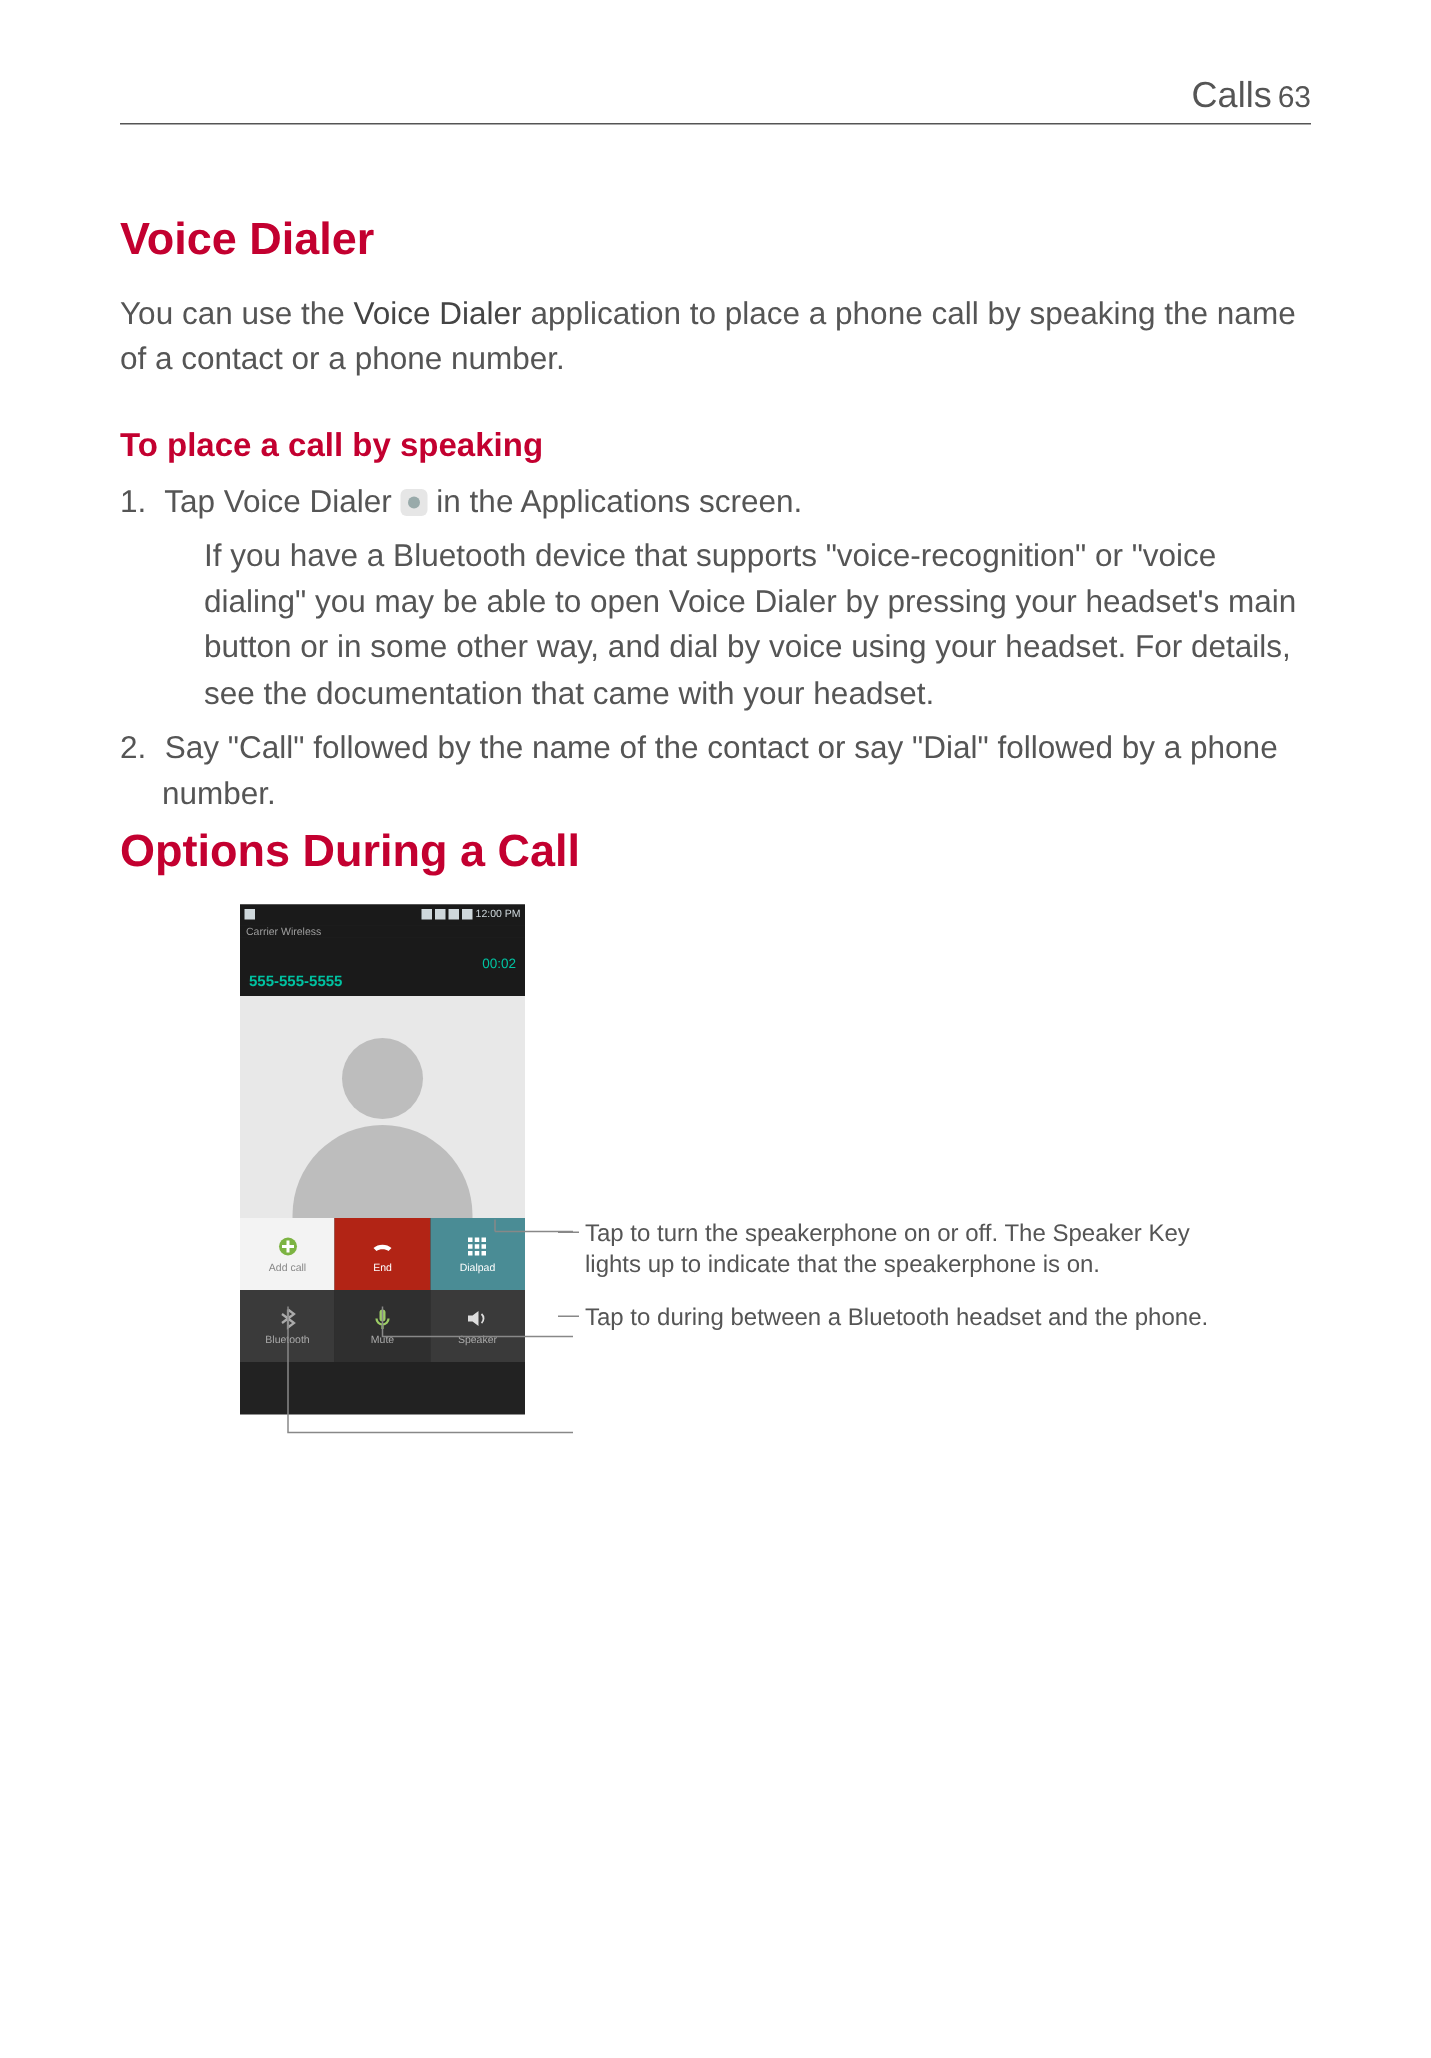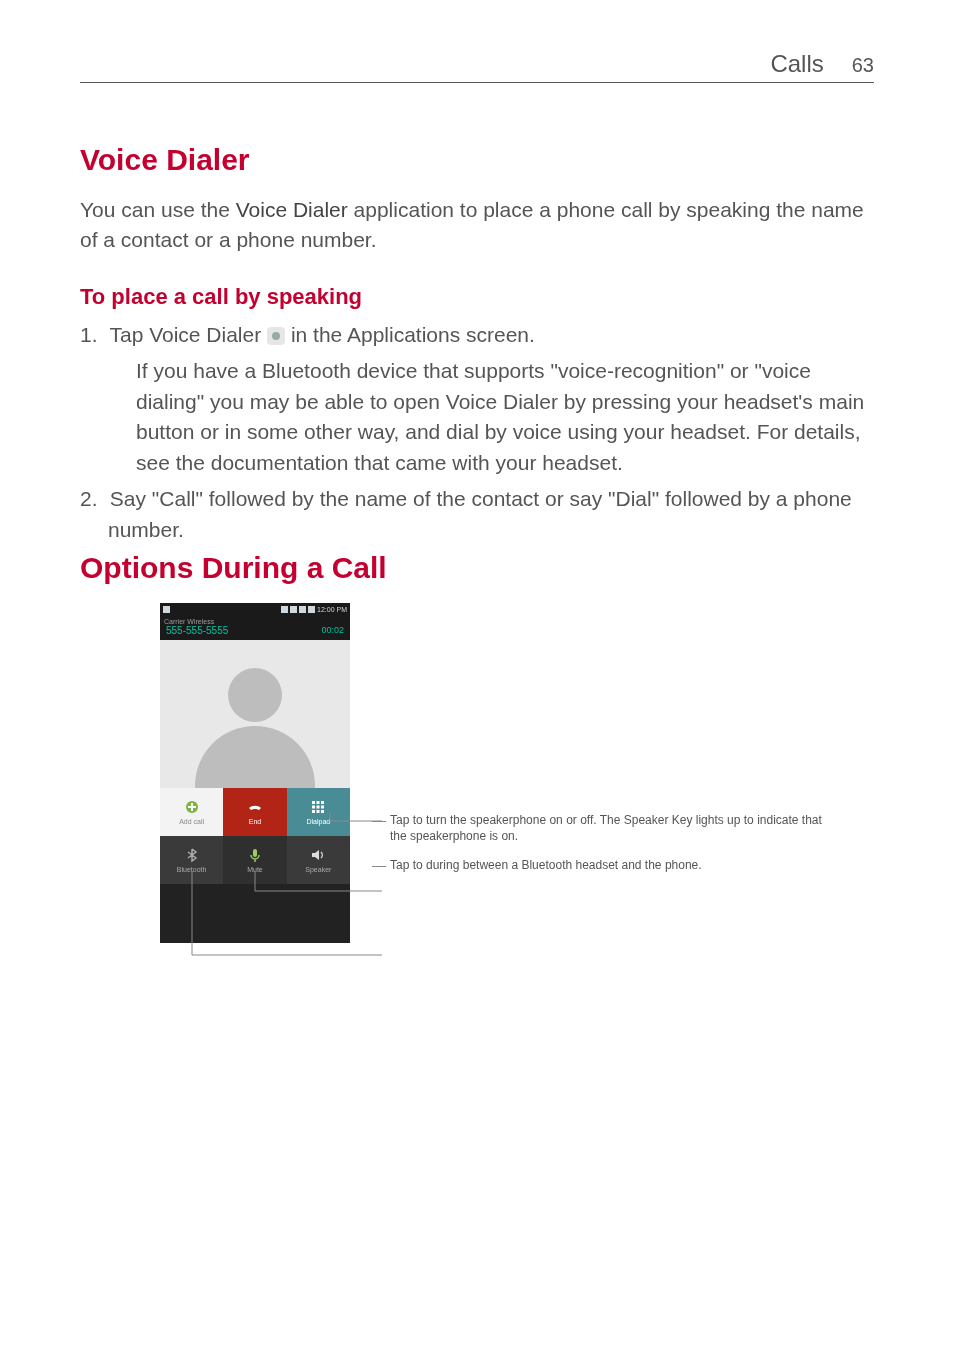--- a/index.html
+++ b/index.html
@@ -14,21 +14,21 @@
   .page {
     padding: 50px 80px 40px 80px;
   }
   .header {
     display: flex;
     justify-content: flex-end;
     align-items: baseline;
     border-bottom: 1px solid #555;
     padding-bottom: 4px;
     margin-bottom: 60px;
-    gap: 28px;
+    gap: 4px;
   }
   .header-section {
     font-size: 24px;
     color: #555;
     font-weight: 400;
   }
   .header-page {
     font-size: 20px;
     color: #555;
   }
@@ -121,21 +121,21 @@
     font-size:7px;
     padding: 1px 4px 0 4px;
   }
   .numrow {
     display:flex;
     justify-content: space-between;
     align-items: center;
     padding: 0 6px 4px 6px;
     background:#1a1a1a;
   }
-  .phnum { color:#00c2a1; font-size:10px; font-weight:400; }
+  .phnum { color:#00c2a1; font-size:10px; font-weight:700;margin-top:24px; }
   .timer { color:#00c2a1; font-size:9px; }
   .avatar-area {
     height: 148px;
     background:#e8e8e8;
     position: relative;
     overflow: hidden;
   }
   .avatar-head {
     width: 54px; height:54px; border-radius:50%;
     background:#bdbdbd;
@@ -165,21 +165,21 @@
   .pbtn.dark2 { background:#2f2f2f; color:#aaa; }
   .pico {
     width:16px; height:16px;
     display:flex; align-items:center; justify-content:center;
   }
   .pico svg { width:16px; height:16px; }
   .home-area { flex:1; background:#111; }
 
   
   .callouts {
-    font-size: 12px;
+    font-size: 16px;
     color:#555;
     font-weight: 300;
     line-height: 1.3;
     padding-left: 40px;
     padding-top: 210px;
     width: 480px;
     position: relative;
   }
   .callout { margin-bottom: 14px; position: relative; }
   .callout::before {

